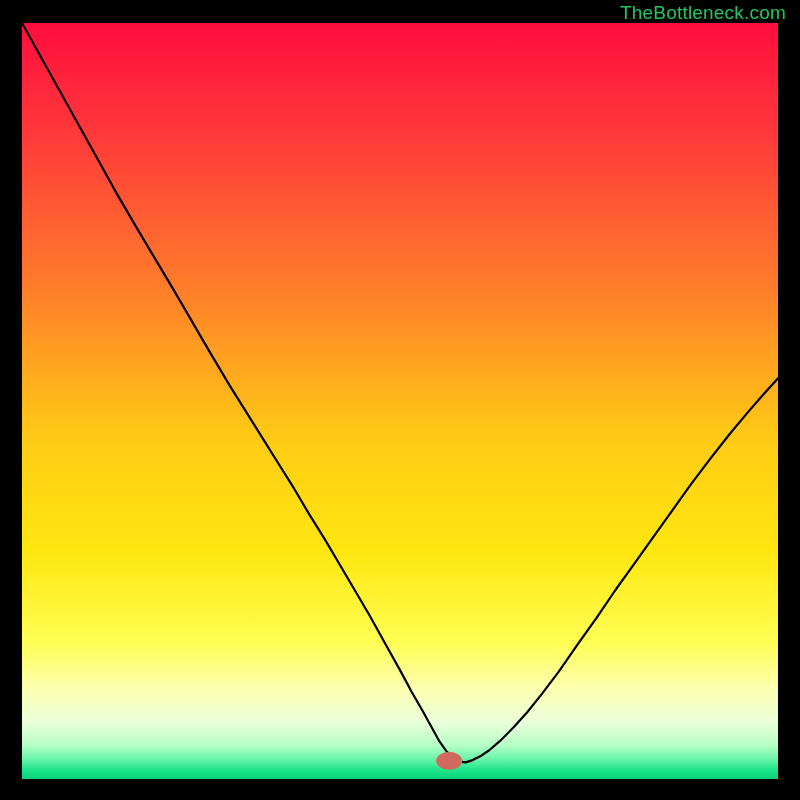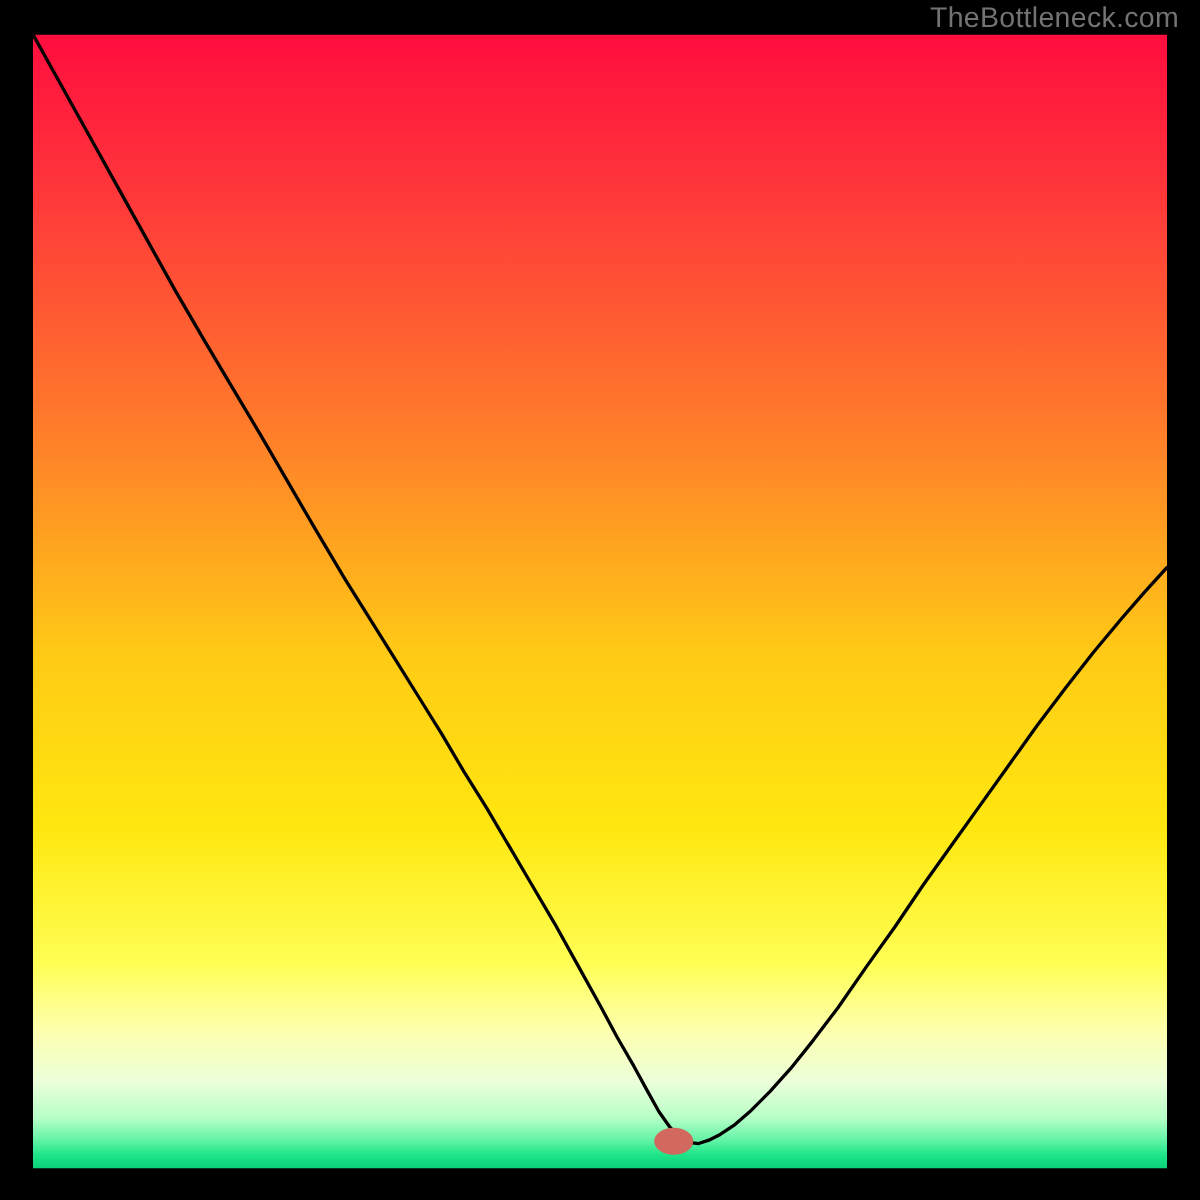--- a/index.html
+++ b/index.html
@@ -14,21 +14,21 @@
   .frame {
     position: relative;
     width: 800px;
     height: 800px;
     background: #000;
   }
   .watermark {
     position: absolute;
     top: 2px;
     right: 14px;
-    color: #737373;
+    color: #22c55e;
     font-size: 19px;
     font-weight: 500;
     letter-spacing: 0.2px;
   }
   .plot {
     position: absolute;
     left: 22px;
     top: 23px;
     width: 756px;
     height: 756px;

